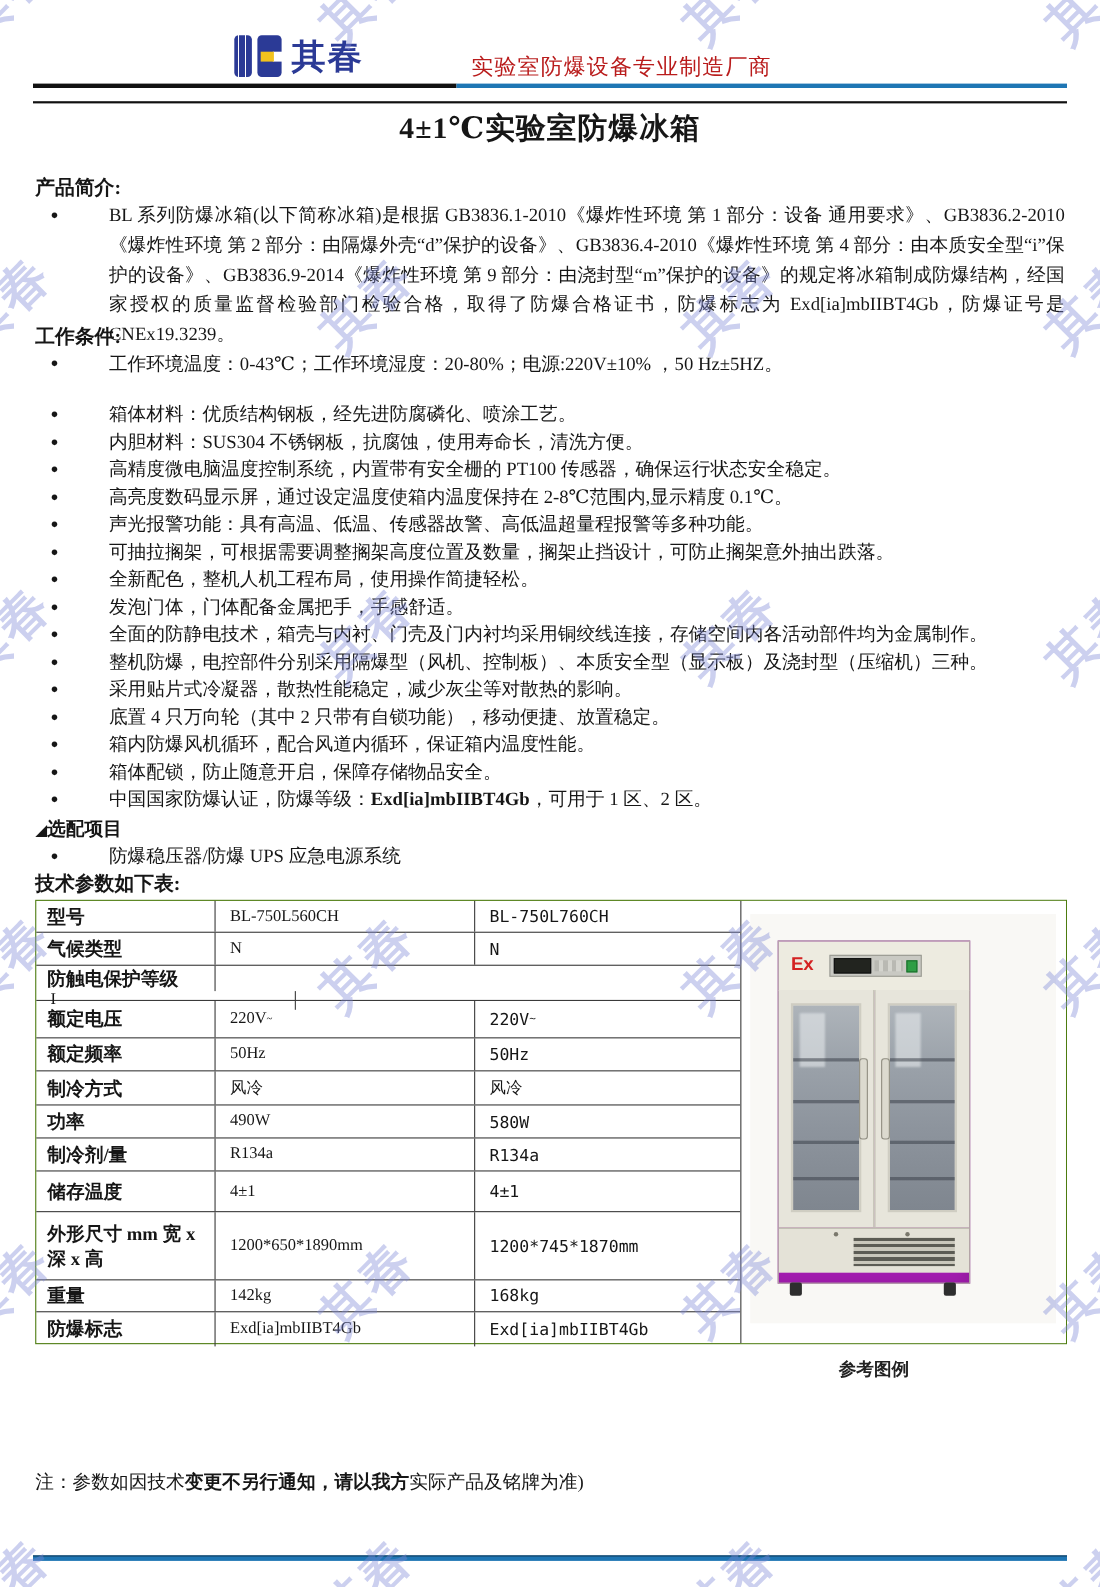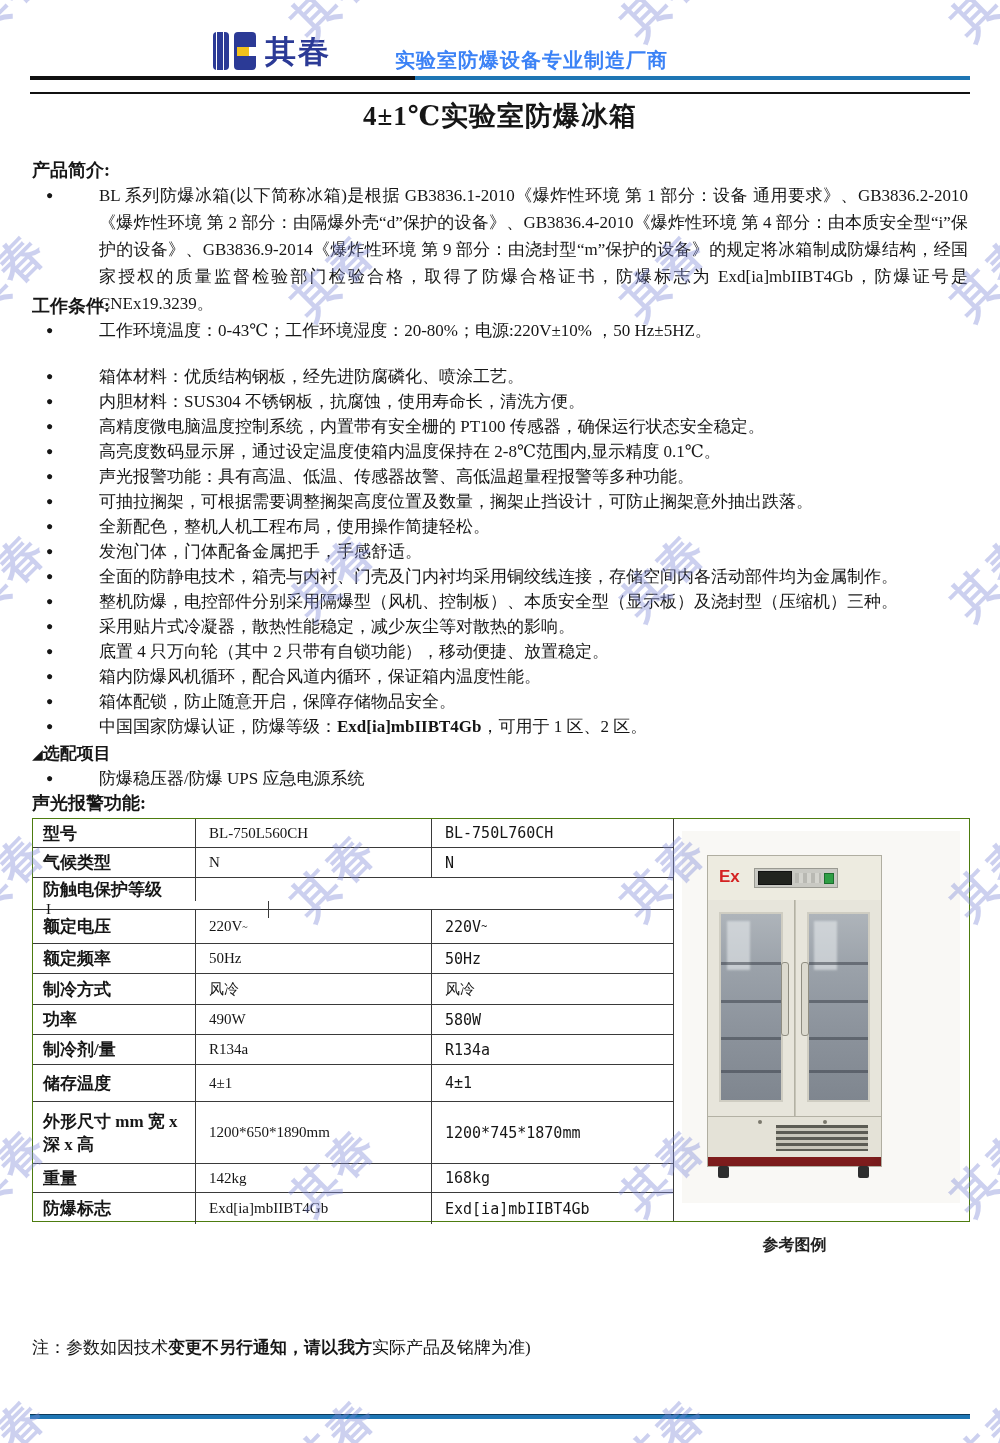--- a/index.html
+++ b/index.html
@@ -12,22 +12,22 @@
       font-family:"Liberation Serif",serif;}
   
   .logo{position:absolute;left:213px;top:30px;display:flex;align-items:center;gap:7px;z-index:2;}
   .logo-icon{position:relative;width:45px;height:42px;}
   .logo-bar{position:absolute;left:0;top:2px;width:16px;height:38px;border-radius:4px;
       background:repeating-linear-gradient(90deg,#2b3a96 0 3px,#ffffff 3px 4px,#2b3a96 4px 7px);}
   .logo-c{position:absolute;left:21px;top:2px;width:22px;height:38px;background:#2b3a96;border-radius:4px;}
   .logo-c::before{content:"";position:absolute;right:-1px;top:15px;width:9px;height:9px;background:#ffffff;}
   .logo-c::after{content:"";position:absolute;left:3px;top:15px;width:12px;height:9px;background:#f2c21d;}
   .logo-text{font-size:31px;font-weight:bold;color:#2b3a96;letter-spacing:2px;line-height:1;}
-  .slogan{position:absolute;left:395px;top:47px;width:340px;text-align:left;
-      font-size:20px;font-weight:bold;color:#3b82f6;letter-spacing:1px;z-index:2;}
+  .slogan{position:absolute;left:395px;top:47px;width:340px;text-align:center;
+      font-size:20px;font-weight:normal;color:#b91c1c;letter-spacing:1px;z-index:2;}
   .rule1{position:absolute;left:30px;top:76px;width:940px;height:4px;display:flex;z-index:2;}
   .rule1 .seg-black{width:385px;height:100%;background:#111;}
   .rule1 .seg-blue{flex:1;height:100%;background:#1e76b4;}
   .rule2{position:absolute;left:30px;top:92px;width:940px;height:2px;background:#111;z-index:2;}
   .doc-title{position:absolute;left:0;top:98px;width:100%;text-align:center;
       font-size:27px;font-weight:bold;letter-spacing:1px;z-index:2;}
   
   .blk{position:absolute;left:32px;width:936px;z-index:2;}
   .h2{font-size:18px;font-weight:bold;}
   .para{display:flex;font-size:17px;line-height:27px;}
@@ -46,21 +46,21 @@
   .c1{width:163px;padding-left:10px;font-size:17px;font-weight:bold;border-right:1px solid #3a3a3a;}
   .cv{padding-left:13px;font-size:15px;font-family:"DejaVu Sans Mono","Liberation Mono",monospace;}
   .cv1{width:236px;border-right:1px solid #3a3a3a;font-family:Liberation Serif, serif;}
   .cv2{flex:1;}
   .cv sup{font-size:10px;line-height:0;}
   .img-col{position:absolute;right:0;top:0;bottom:0;width:296px;border-left:1px solid #3a3a3a;
       box-sizing:border-box;background:#fff;}
   .photo-bg{position:absolute;left:8px;top:12px;width:278px;height:372px;background:#f9f8f5;}
   
   .fridge{position:absolute;left:25px;top:24px;width:175px;height:312px;
-      background:#7f1d1d;border:1px solid #b0aea1;box-sizing:border-box;
+      background:#a21caf;border:1px solid #b0aea1;box-sizing:border-box;
       box-shadow:inset -6px 0 10px rgba(0,0,0,0.08);}
   .f-top{position:absolute;left:0;top:0;width:100%;height:44px;border-bottom:1px solid #b9b7aa;background:#edebe0;}
   .ex{position:absolute;left:11px;top:11px;font-size:17px;font-weight:bold;color:#d42222;
       font-family:"Liberation Sans",sans-serif;}
   .ctrl{position:absolute;left:46px;top:12px;width:82px;height:18px;background:#c9c9c3;
       border:1px solid #9a9a92;display:flex;align-items:center;}
   .disp{width:32px;height:12px;background:#22241f;margin-left:3px;border:1px solid #111;}
   .keys{flex:1;height:10px;margin:0 3px;background:repeating-linear-gradient(90deg,#b9b9b3 0 4px,#d4d4ce 4px 8px);}
   .gbtn{width:8px;height:9px;background:#2f9e45;margin-right:3px;border:1px solid #1c6e2d;}
   .f-doors{position:absolute;left:0;top:44px;width:100%;height:216px;display:flex;}
@@ -189,21 +189,21 @@
     </div>
 
   <div class="blk opt-h" style="top:742px;">
     <span class="tri">◢</span><span>选配项目</span>
   </div>
   <div class="blk li" style="top:766px;">
     <span class="dot">●</span>
     <span class="li-text">防爆稳压器/防爆 UPS 应急电源系统</span>
   </div>
 
-  <div class="blk h2" style="top:791px;">声光报警功能:</div>
+  <div class="blk h2" style="top:791px;">技术参数如下表:</div>
 
   <div class="spec-table">
     <div id="spec-rows">
         <div class="trow" style="height: 29px;">
           <div class="c c1">型号</div>
           <div class="c cv cv1">BL-750L560CH</div>
           <div class="c cv cv2">BL-750L760CH</div>
         </div>
         <div class="trow" style="height: 30px;">
           <div class="c c1">气候类型</div>

